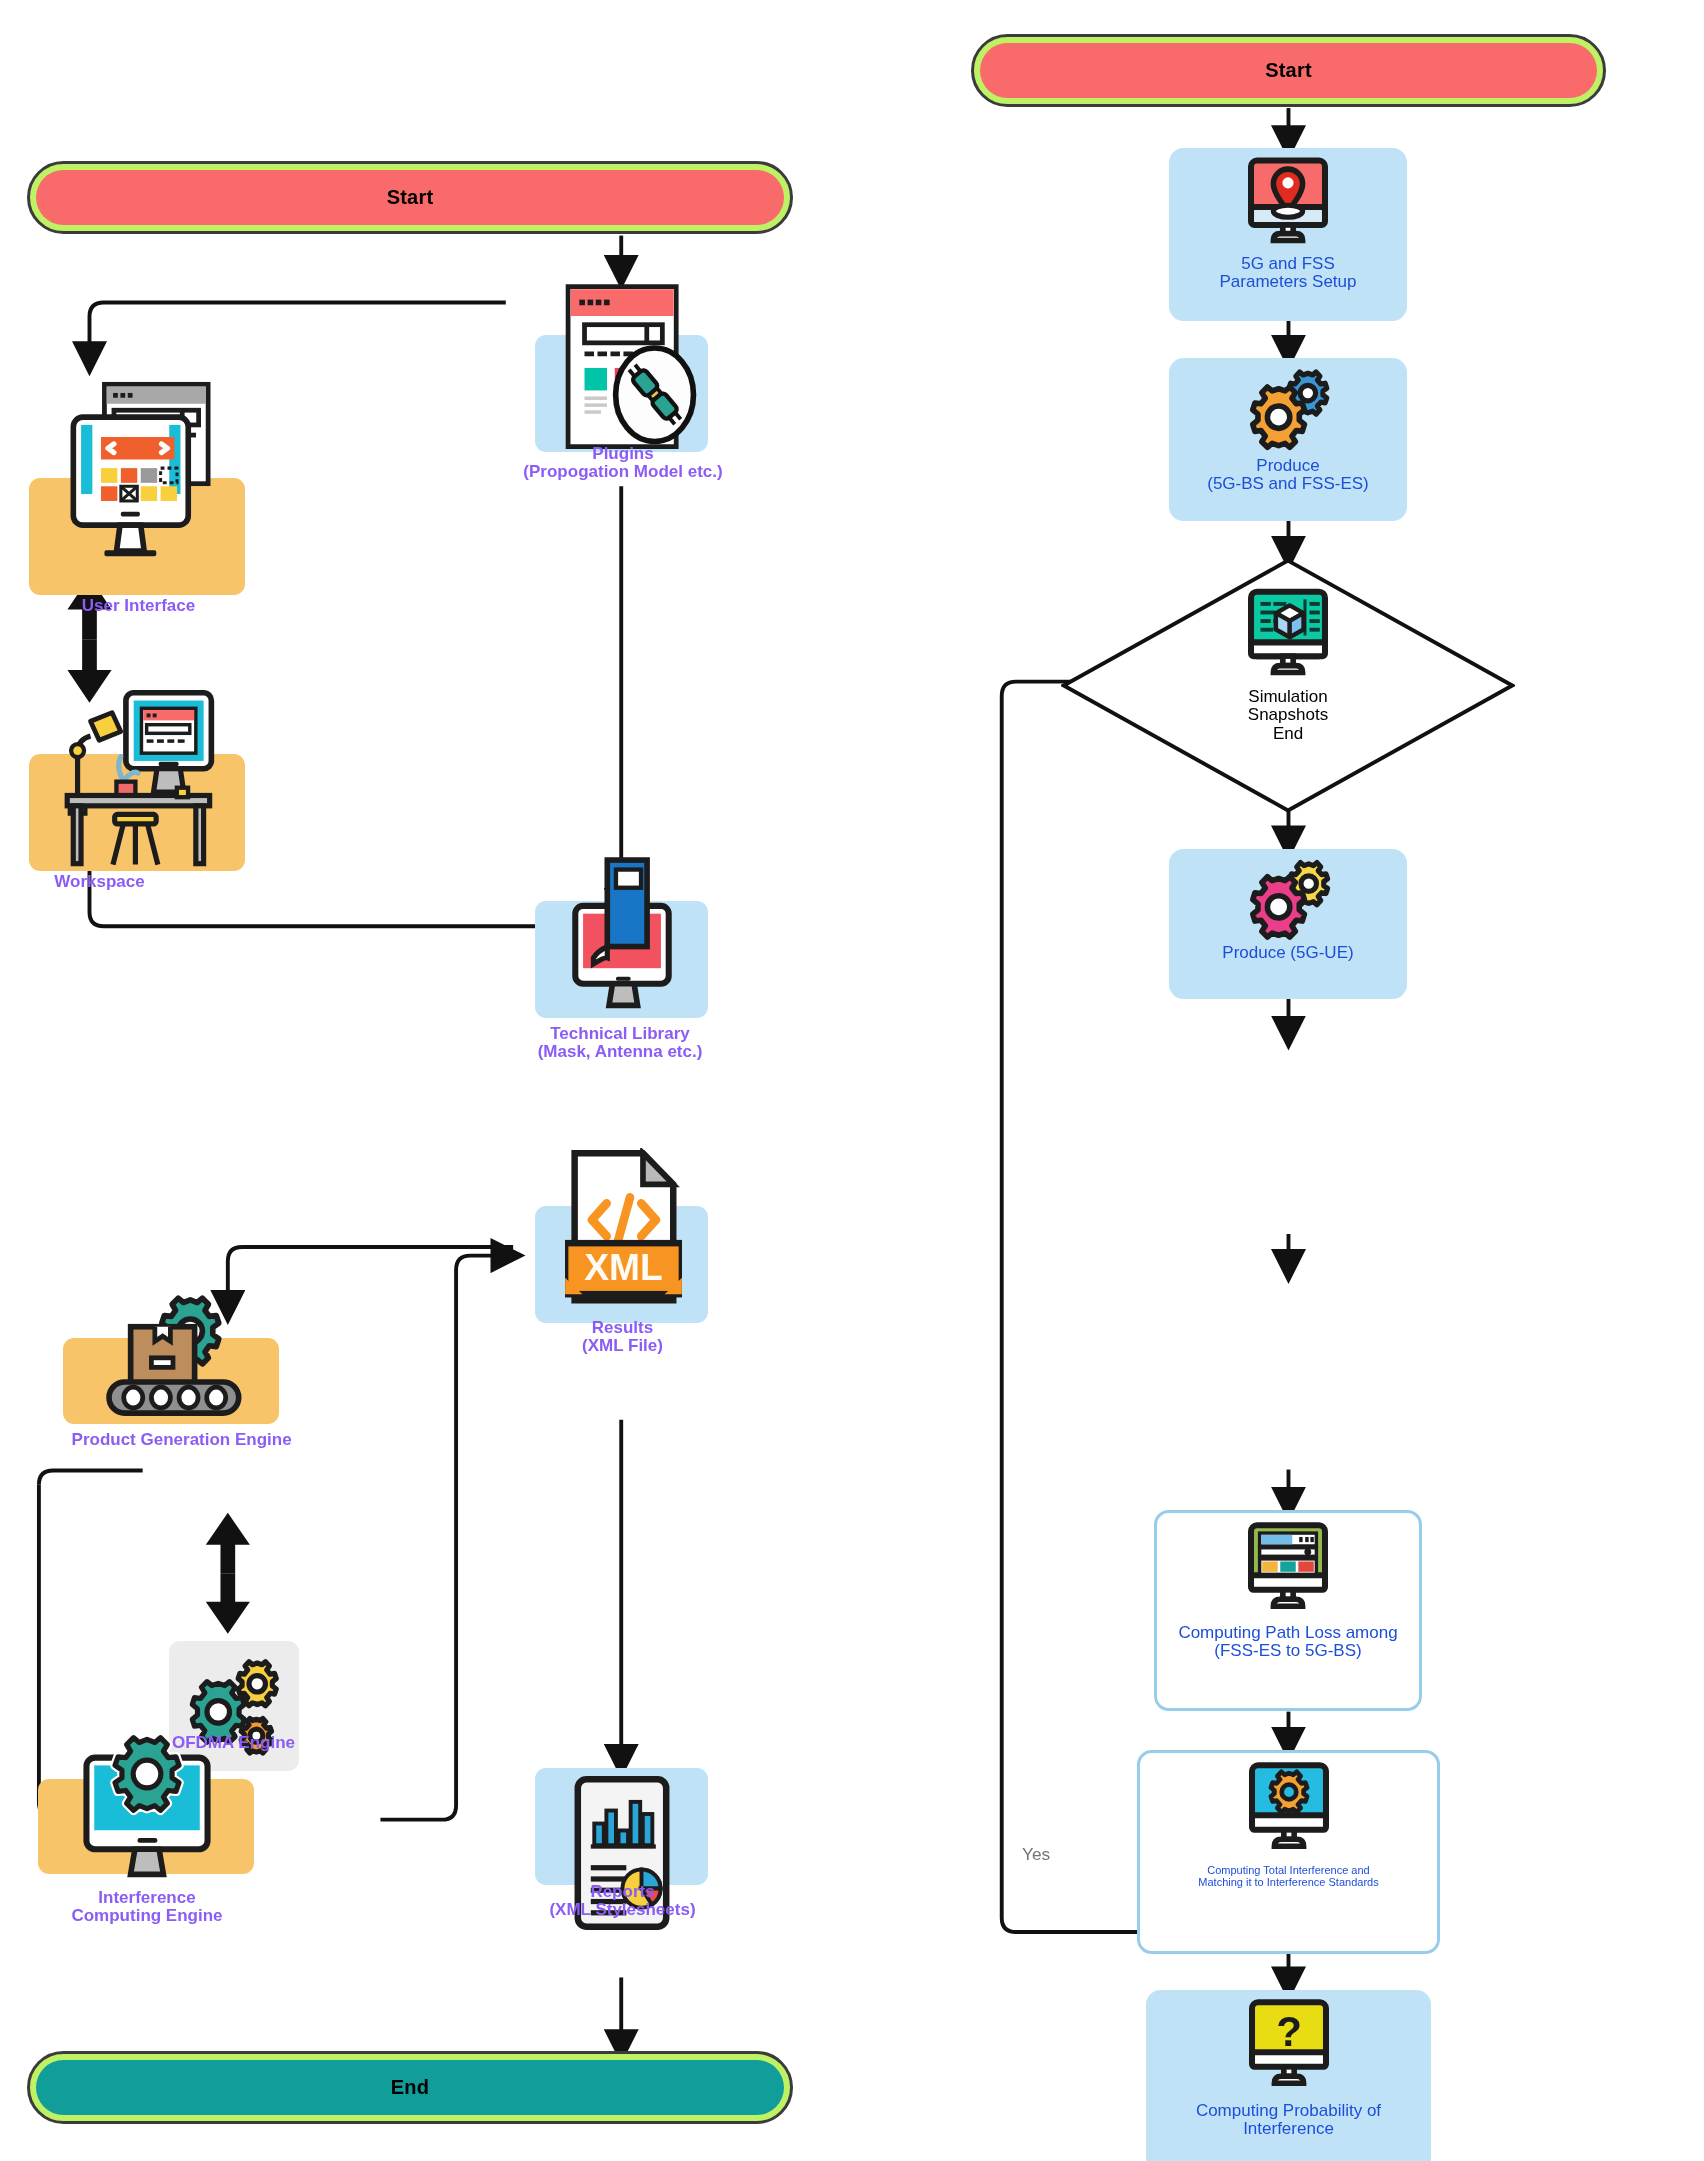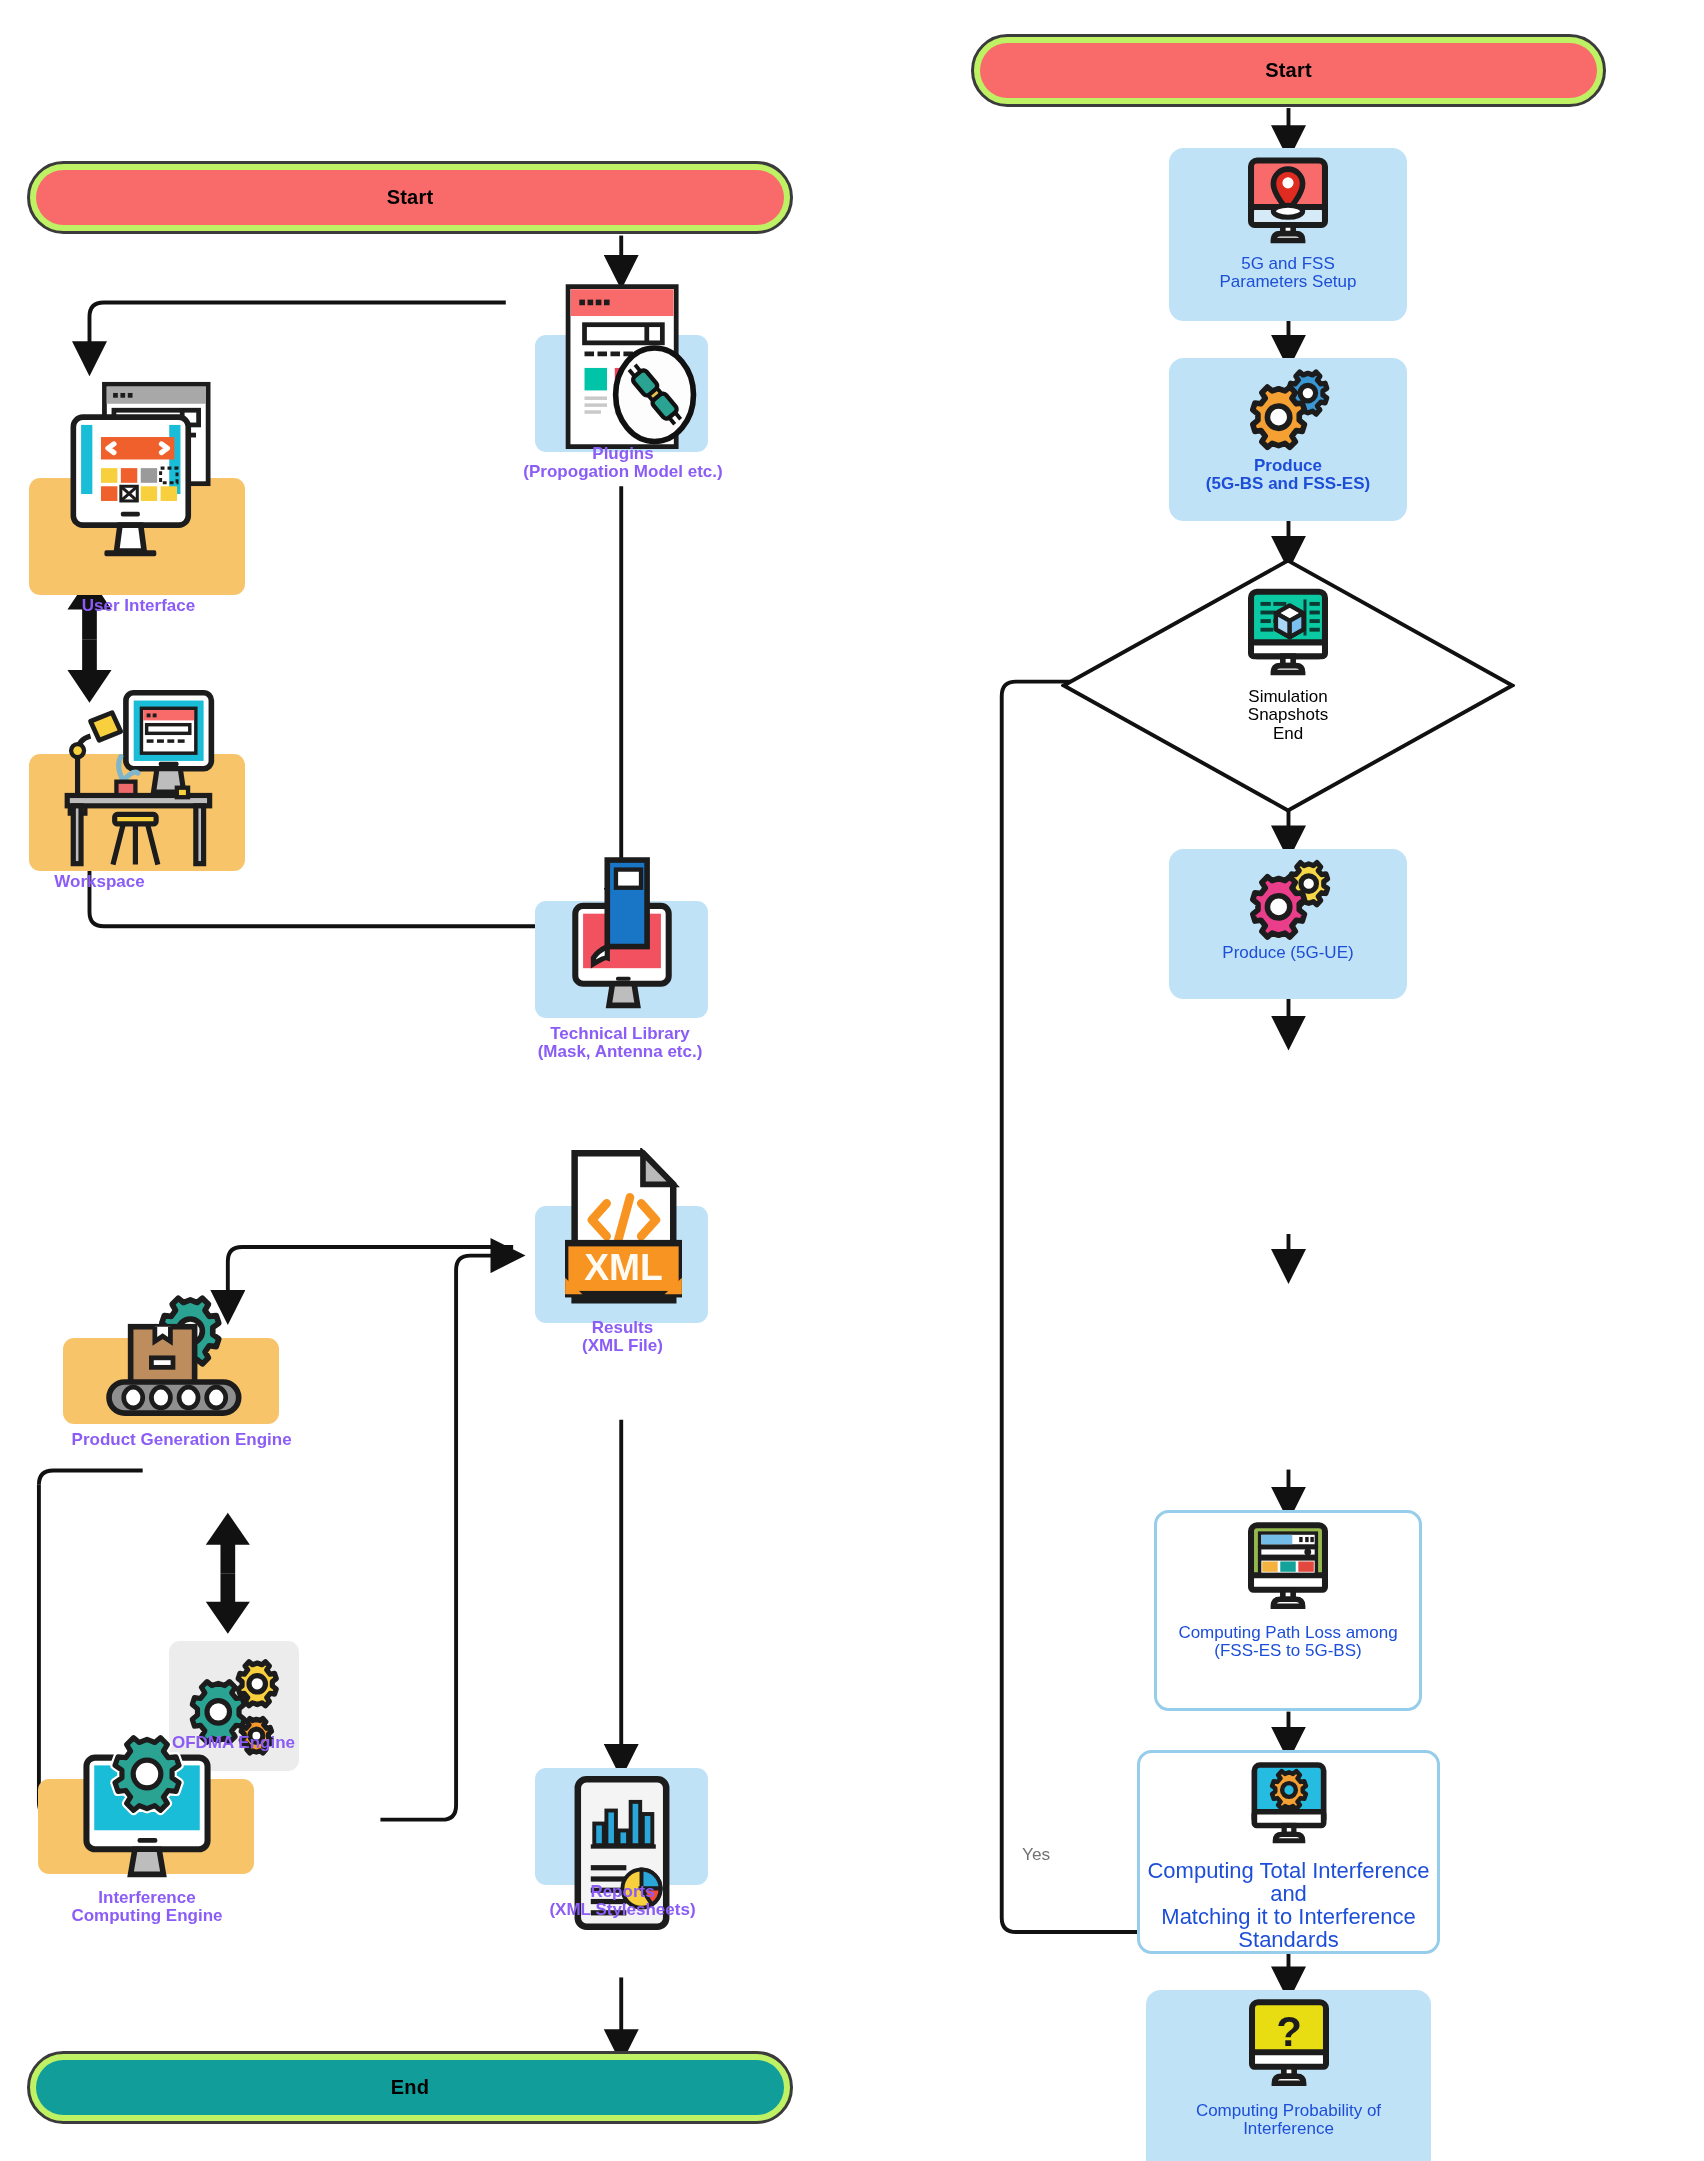--- a/index.html
+++ b/index.html
@@ -398,21 +398,21 @@
       <svg class="icon" style="position:relative;width:99px;height:89px;" viewBox="0 0 230 205">
         <g transform="translate(160,62)">
           <path d="M0,-46 L11,-42 L19,-49 L28,-39 L22,-30 L30,-21 L40,-23 L44,-11 L35,-5 L35,5 L44,11 L40,23 L30,21 L22,30 L28,39 L19,49 L11,42 L0,46 L-11,42 L-19,49 L-28,39 L-22,30 L-30,21 L-40,23 L-44,11 L-35,5 L-35,-5 L-44,-11 L-40,-23 L-30,-21 L-22,-30 L-28,-39 L-19,-49 L-11,-42 z" fill="#3a97d4" stroke="#1c1c1c" stroke-width="12" stroke-linejoin="round"></path>
           <circle r="18" fill="#fff" stroke="#1c1c1c" stroke-width="12"></circle>
         </g>
         <g transform="translate(92,118)">
           <path d="M0,-66 L15,-61 L26,-70 L39,-57 L31,-44 L41,-31 L55,-33 L60,-17 L48,-7 L48,7 L60,17 L55,33 L41,31 L31,44 L39,57 L26,70 L15,61 L0,66 L-15,61 L-26,70 L-39,57 L-31,44 L-41,31 L-55,33 L-60,17 L-48,7 L-48,-7 L-60,-17 L-55,-33 L-41,-31 L-31,-44 L-39,-57 L-26,-70 L-15,-61 z" fill="#f5a033" stroke="#1c1c1c" stroke-width="13" stroke-linejoin="round"></path>
           <circle r="26" fill="#fff" stroke="#1c1c1c" stroke-width="13"></circle>
         </g>
       </svg>
-      <div class="cap" style="white-space:pre-line;margin-top:2.6px;font-weight:bold;">Produce
+      <div class="cap" style="white-space:pre-line;margin-top:2.6px;">Produce
 (5G-BS and FSS-ES)</div>
     </div>
 
     <div class="diamond" style="left:218px;top:558px;width:454px;height:255px;">
       <svg style="position:absolute;left:0;top:0;width:100%;height:100%;" viewBox="0 0 1050 590">
         <polygon points="525,6 1044,295 525,584 6,295" fill="#ffffff" stroke="#111" stroke-width="9"></polygon>
       </svg>
       <svg class="icon" style="left:184px;top:30px;width:86px;height:95px;" viewBox="0 0 200 220">
         <rect x="14" y="8" width="172" height="150" rx="14" fill="#0ac9a3" stroke="#1c1c1c" stroke-width="14"></rect>
         <rect x="14" y="126" width="172" height="32" rx="6" fill="#fff" stroke="#1c1c1c" stroke-width="14"></rect>
@@ -488,21 +488,21 @@
       <svg class="icon" style="position:relative;width:86px;height:99px;" viewBox="0 0 200 230">
         <rect x="14" y="10" width="172" height="148" rx="14" fill="#26bbe0" stroke="#1c1c1c" stroke-width="14"></rect>
         <rect x="14" y="126" width="172" height="34" rx="6" fill="#fff" stroke="#1c1c1c" stroke-width="14"></rect>
         <g transform="translate(100,72)">
           <path d="M0,-44 L10,-40 L18,-47 L27,-37 L21,-29 L29,-20 L38,-22 L42,-10 L34,-4 L34,4 L42,10 L38,22 L29,20 L21,29 L27,37 L18,47 L10,40 L0,44 L-10,40 L-18,47 L-27,37 L-21,29 L-29,20 L-38,22 L-42,10 L-34,4 L-34,-4 L-42,-10 L-38,-22 L-29,-20 L-21,-29 L-27,-37 L-18,-47 L-10,-40 z" fill="#f5a033" stroke="#1c1c1c" stroke-width="11" stroke-linejoin="round"></path>
           <circle r="17" fill="#26bbe0" stroke="#1c1c1c" stroke-width="11"></circle>
         </g>
         <rect x="88" y="160" width="24" height="22" fill="#fff" stroke="#1c1c1c" stroke-width="13"></rect>
         <path d="M66,198 q0,-16 16,-16 h36 q16,0 16,16 z" fill="#fff" stroke="#1c1c1c" stroke-width="13"></path>
       </svg>
-      <div class="cap" style="white-space:pre-line;margin-top:5.2px;font-size:22px;">Computing Total Interference and
+      <div class="cap" style="white-space:pre-line;margin-top:5.2px;font-size:11px;">Computing Total Interference and
 Matching it to Interference Standards</div>
     </div>
 
     <div class="yes-label" style="left:179px;top:1844px;">Yes</div>
 
     <div class="node bbox" style="left:303px;top:1990px;width:285px;height:189px;">
       <svg class="icon" style="position:relative;width:86px;height:99px;" viewBox="0 0 200 230">
         <rect x="14" y="10" width="172" height="148" rx="14" fill="#e8dd12" stroke="#1c1c1c" stroke-width="14"></rect>
         <rect x="14" y="126" width="172" height="34" rx="6" fill="#fff" stroke="#1c1c1c" stroke-width="14"></rect>
         <text x="100" y="112" font-family="'Liberation Sans',sans-serif" font-size="98" font-weight="bold" fill="#1c1c1c" text-anchor="middle">?</text>

